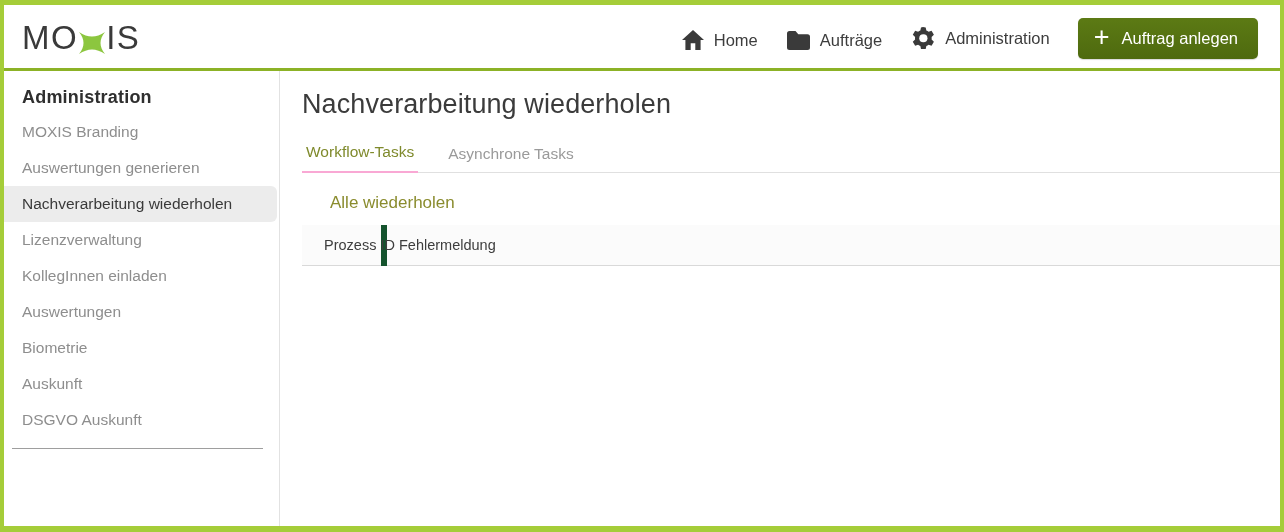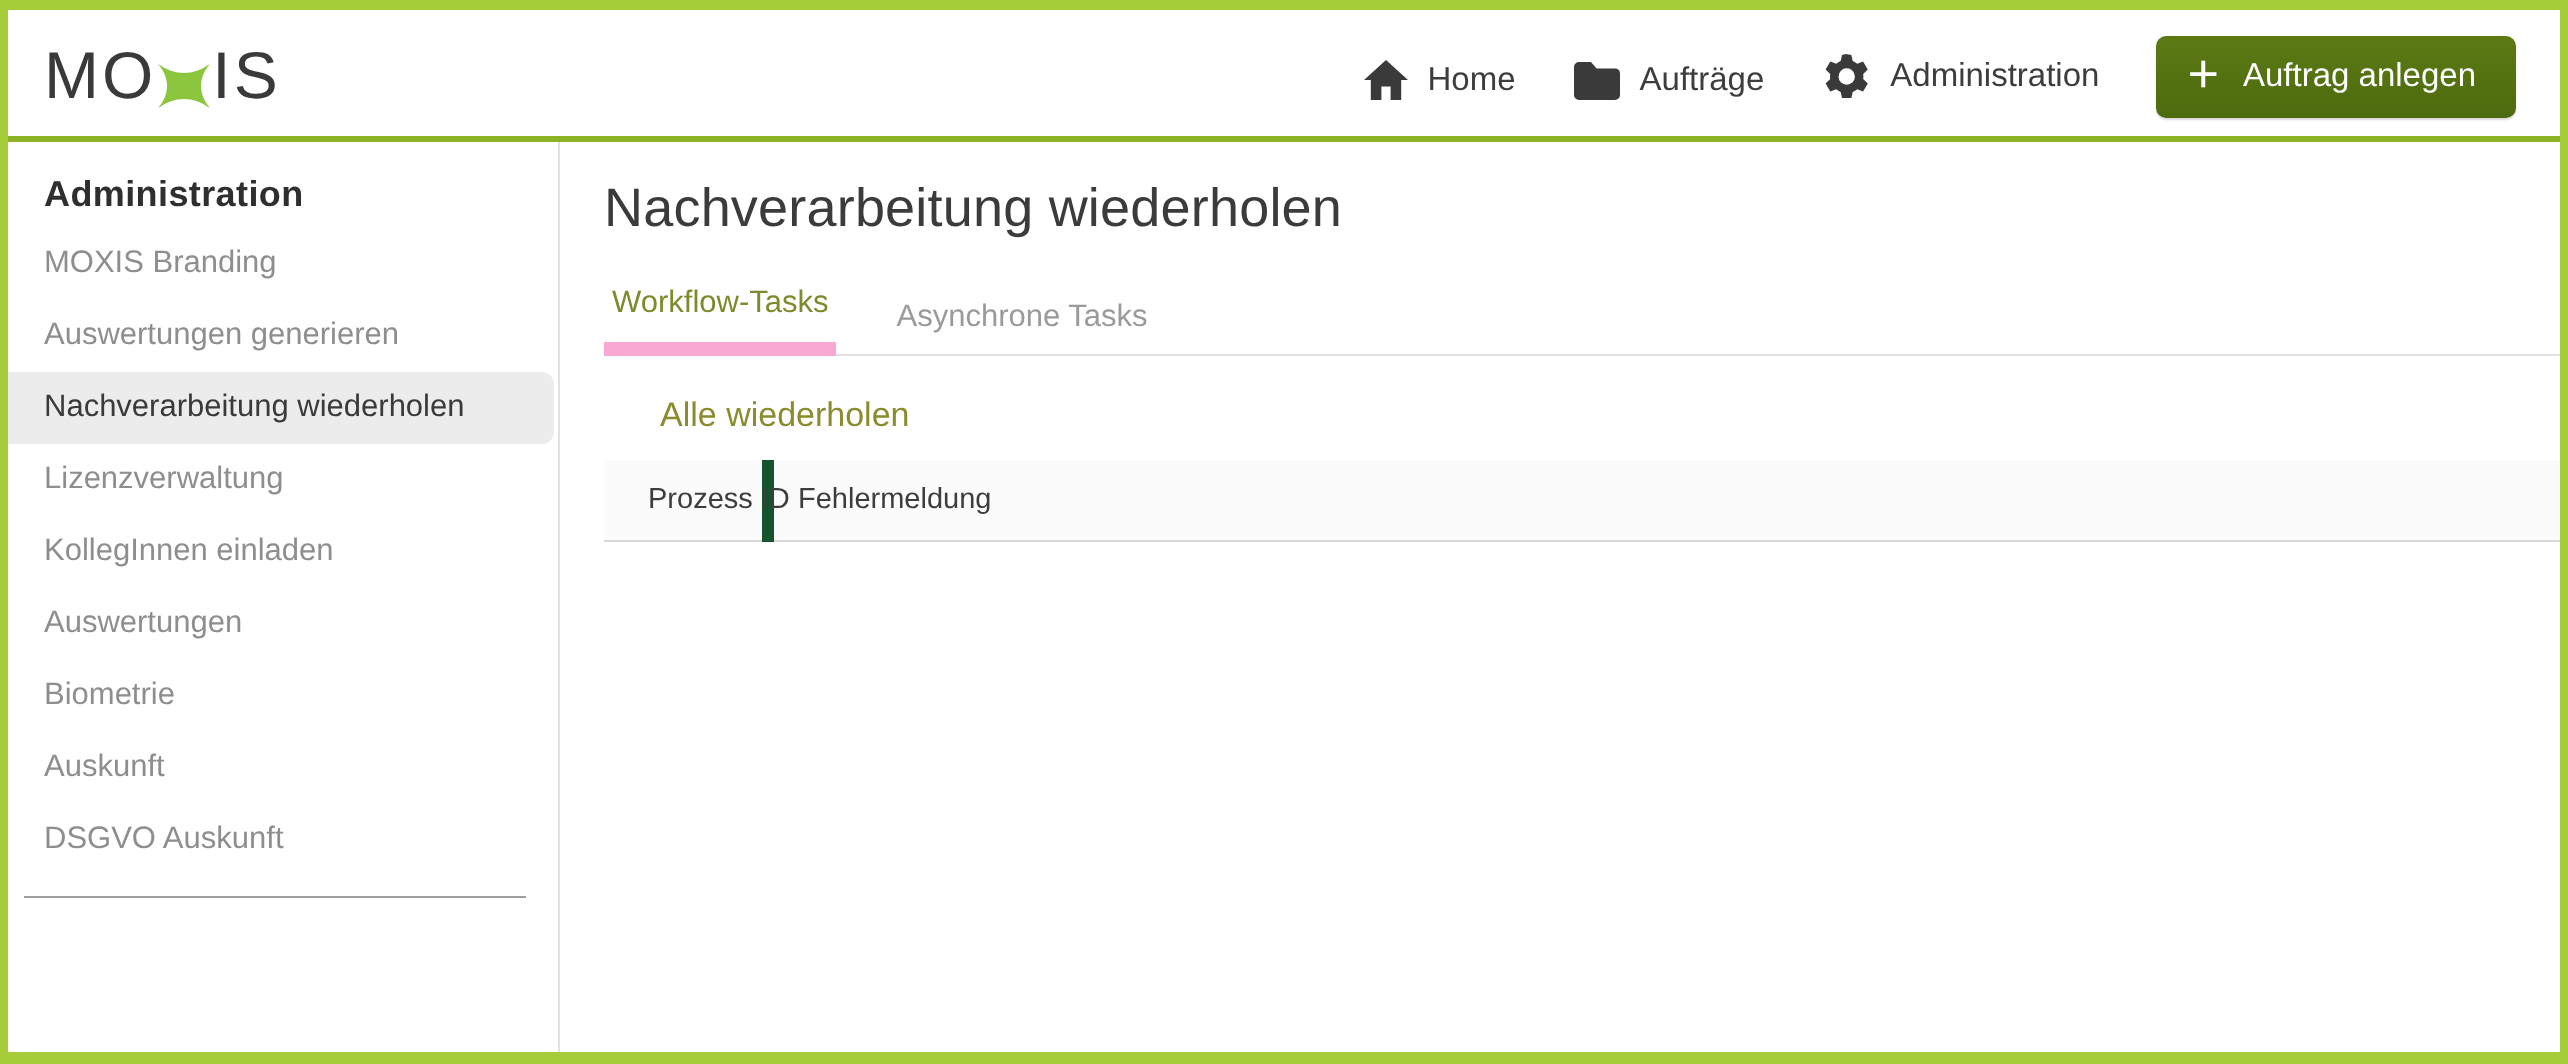--- a/index.html
+++ b/index.html
@@ -174,21 +174,21 @@
     font-size: 15.5px;
     padding: 0 4px 10px 4px;
     color: #9a9a9a;
     cursor: pointer;
     position: relative;
     top: 1px;
     white-space: nowrap;
   }
   .tab.active {
     color: #7f8a2c;
-    border-bottom: 7px solid #f9a8d4;
+    border-bottom: 2px solid #f9a8d4;
   }
 
   .content-panel {
     padding-top: 20px;
   }
   .retry-all-link {
     display: inline-block;
     margin: 0 0 12px 28px;
     color: #8a8c2e;
     font-size: 17px;

